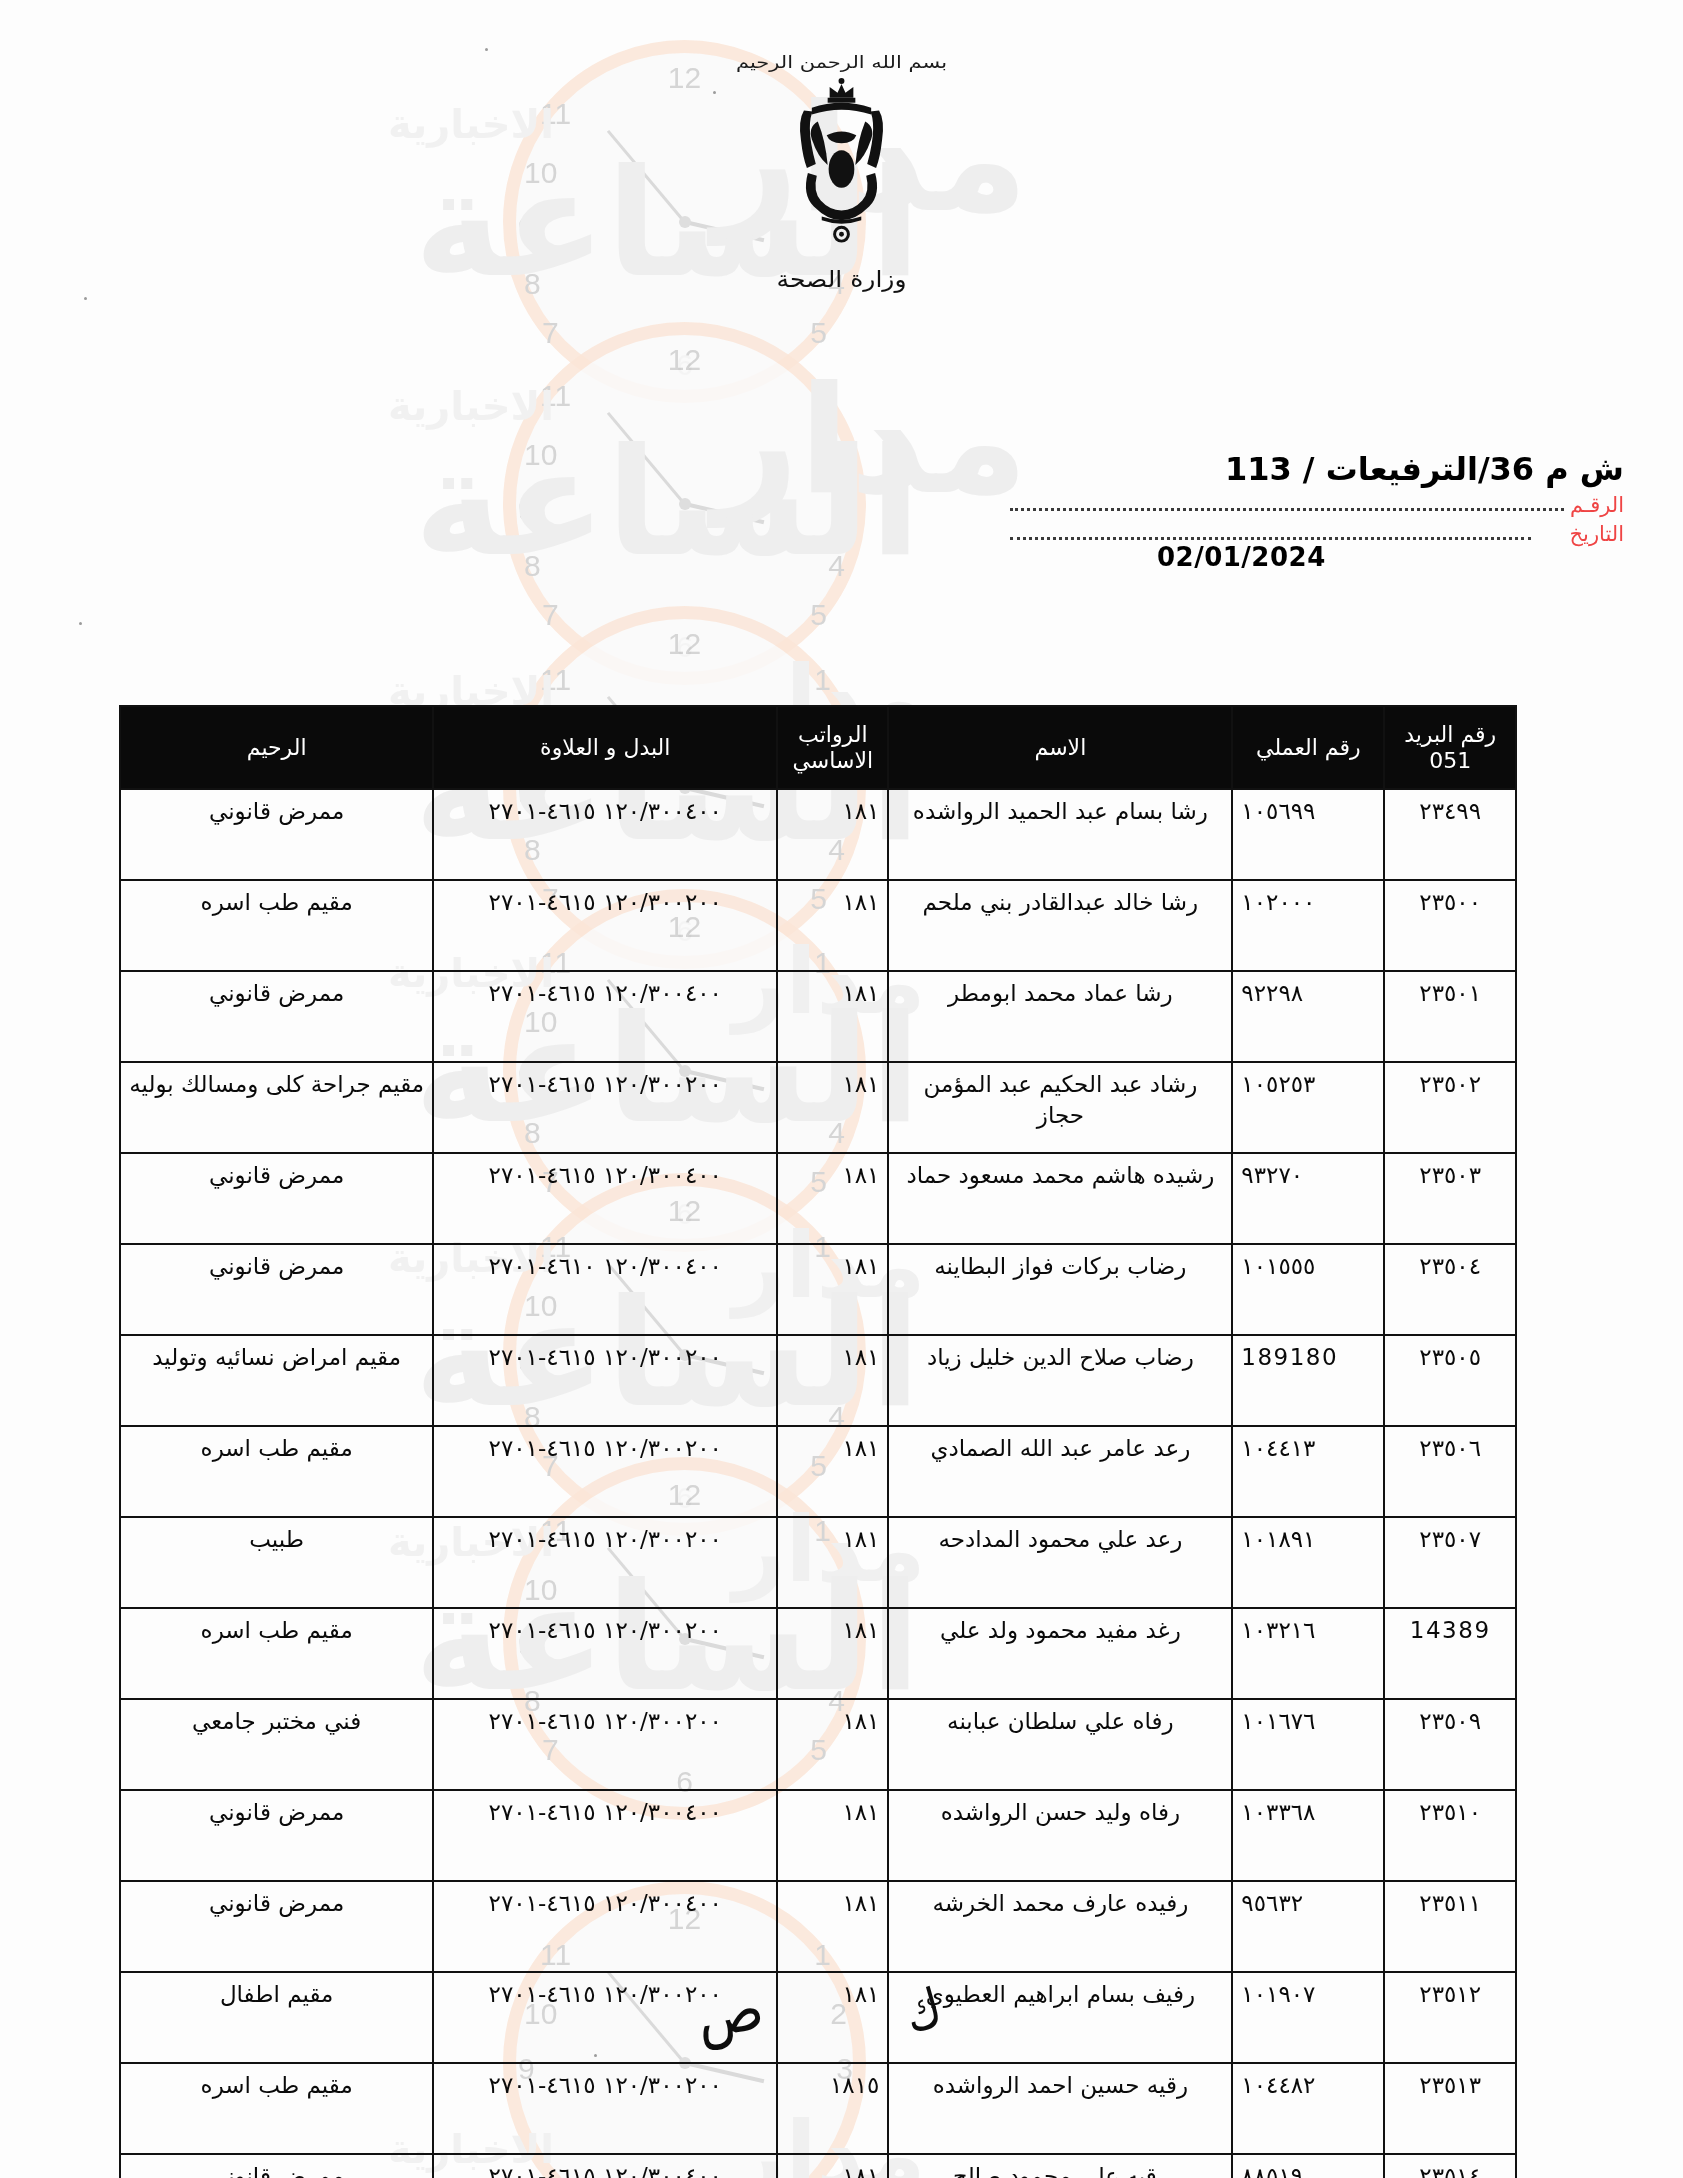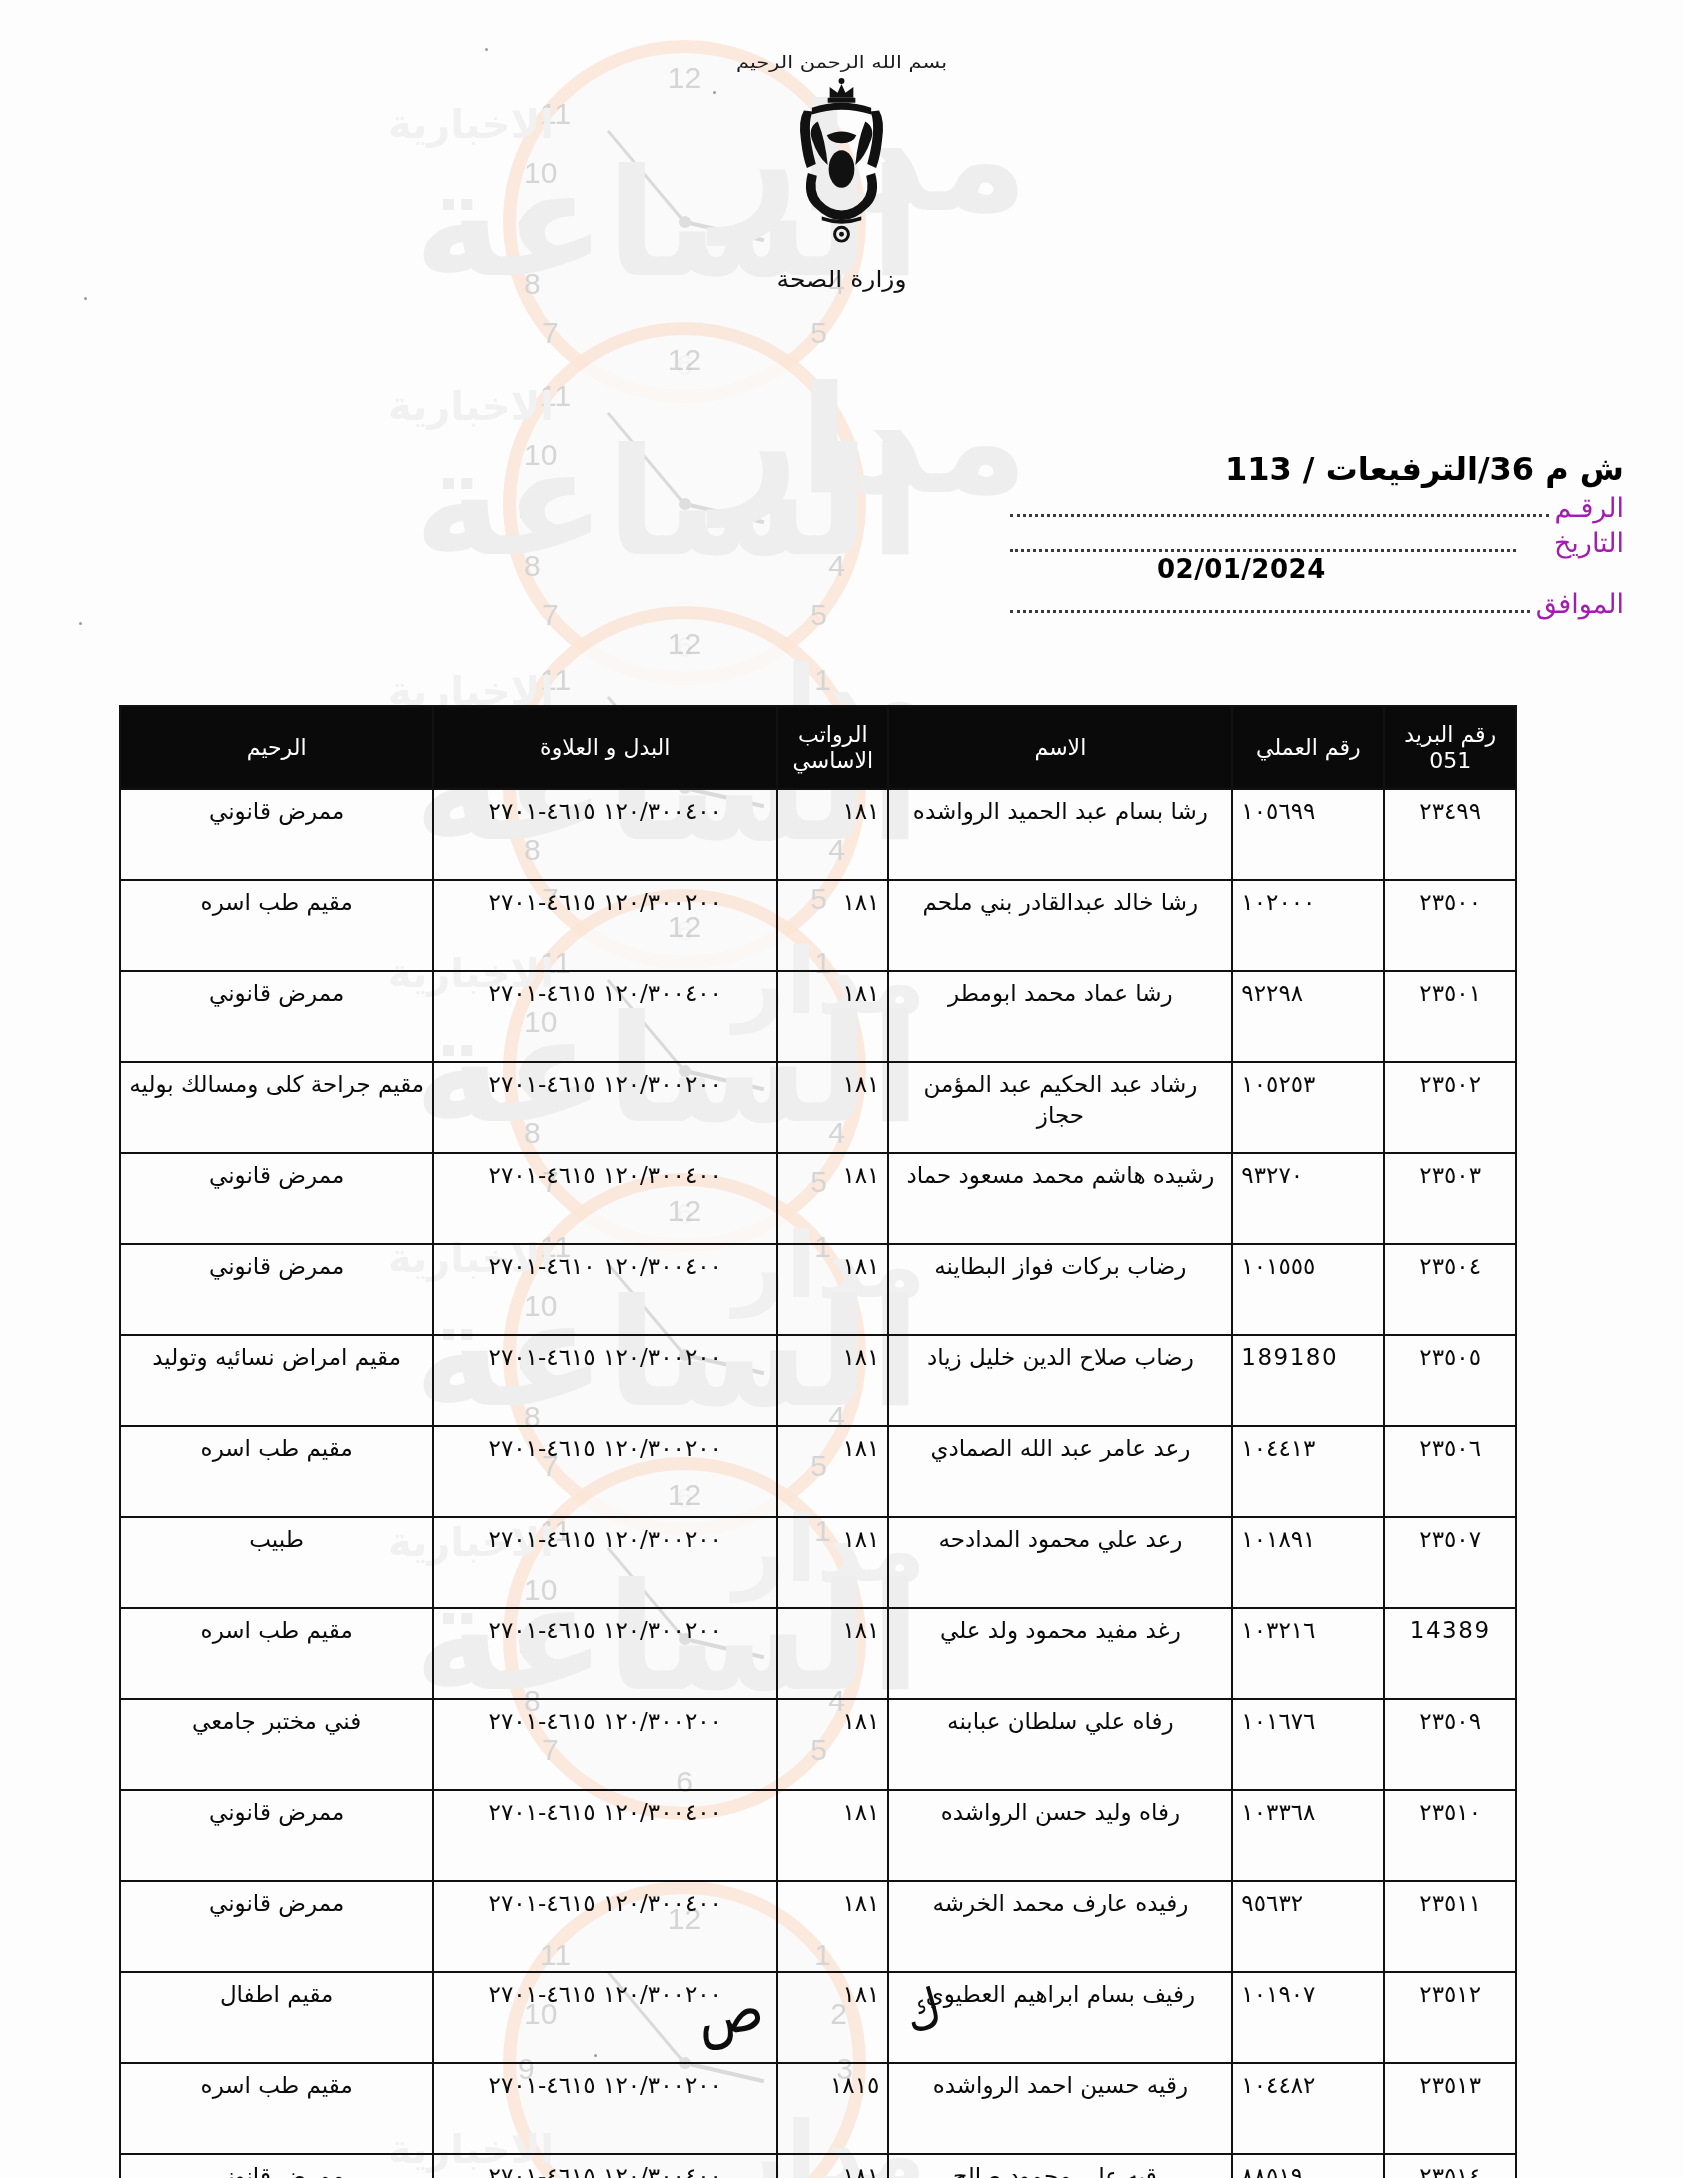--- a/index.html
+++ b/index.html
@@ -132,23 +132,23 @@
   }
   .ref-row {
     display: flex;
     flex-direction: row;
     align-items: flex-end;
     justify-content: flex-start;
     margin-bottom: 4px;
     position: relative;
   }
   .ref-label {
-    font-size: 27px;
+    font-size: 21px;
     font-family: "DejaVu Serif", serif;
-    color: #a21caf;
+    color: #ef4444;
     white-space: nowrap;
     padding-left: 6px;
   }
   .ref-dots {
     flex: 1;
     border-bottom: 3px dotted #3a3a3a;
     height: 16px;
     margin-bottom: 6px;
   }
   #date-value {
@@ -427,24 +427,20 @@
       <span class="ref-label">الرقـم</span>
       <span class="ref-dots"></span>
     </div>
 
     <div class="ref-row" style="gap:32px;">
       <span class="ref-label">التاريخ</span>
       <span class="ref-dots"></span>
       <span id="date-value">02/01/2024</span>
     </div>
 
-    <div class="ref-row" style="margin-top:30px;">
-      <span class="ref-label">الموافق</span>
-      <span class="ref-dots"></span>
-    </div>
   </div>
 
   <table id="promotions-table">
     <thead>
       <tr>
         <th class="c-serial">رقم البريد 051</th>
         <th class="c-civil">رقم العملي</th>
         <th class="c-name">الاسم</th>
         <th class="c-basic">الرواتب الاساسي</th>
         <th class="c-allow">البدل و العلاوة</th>

